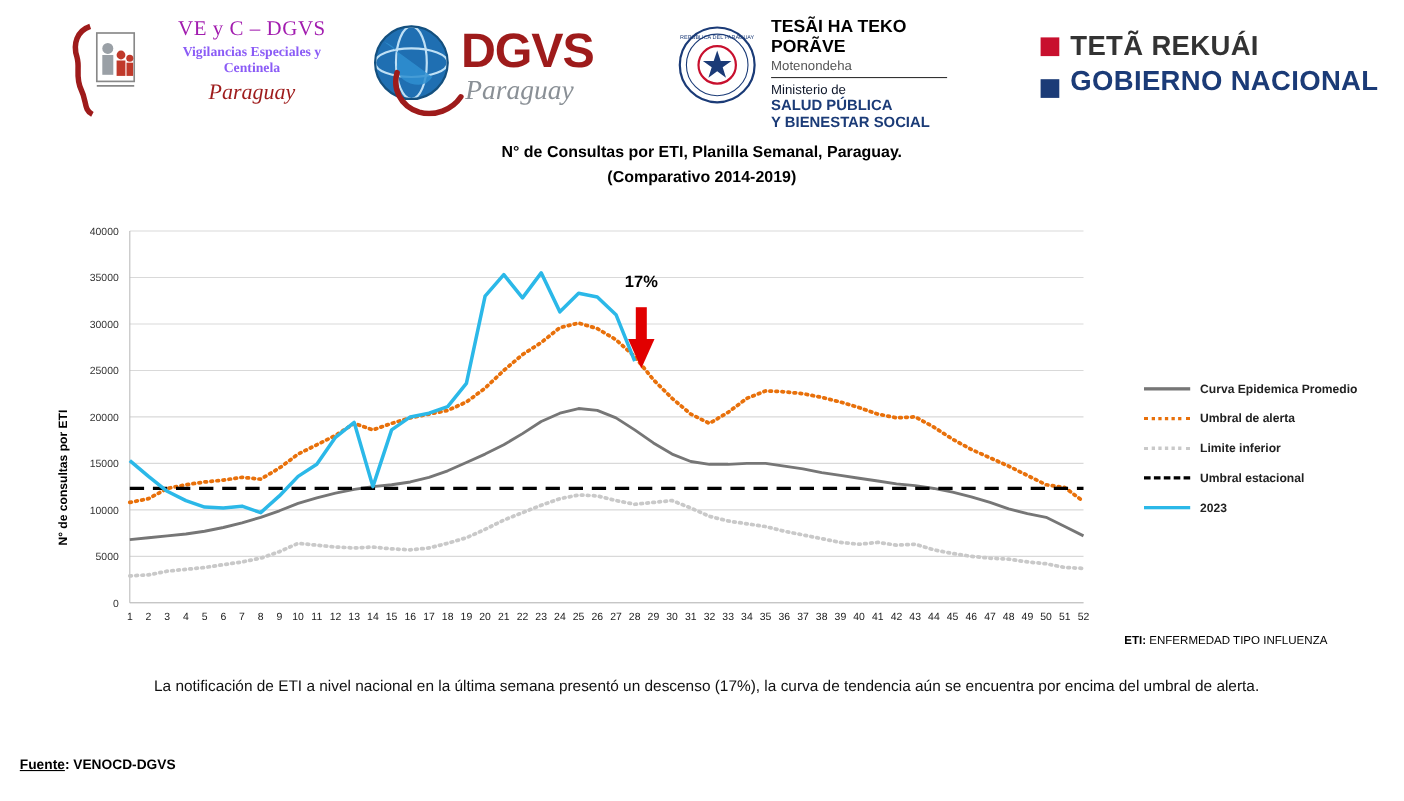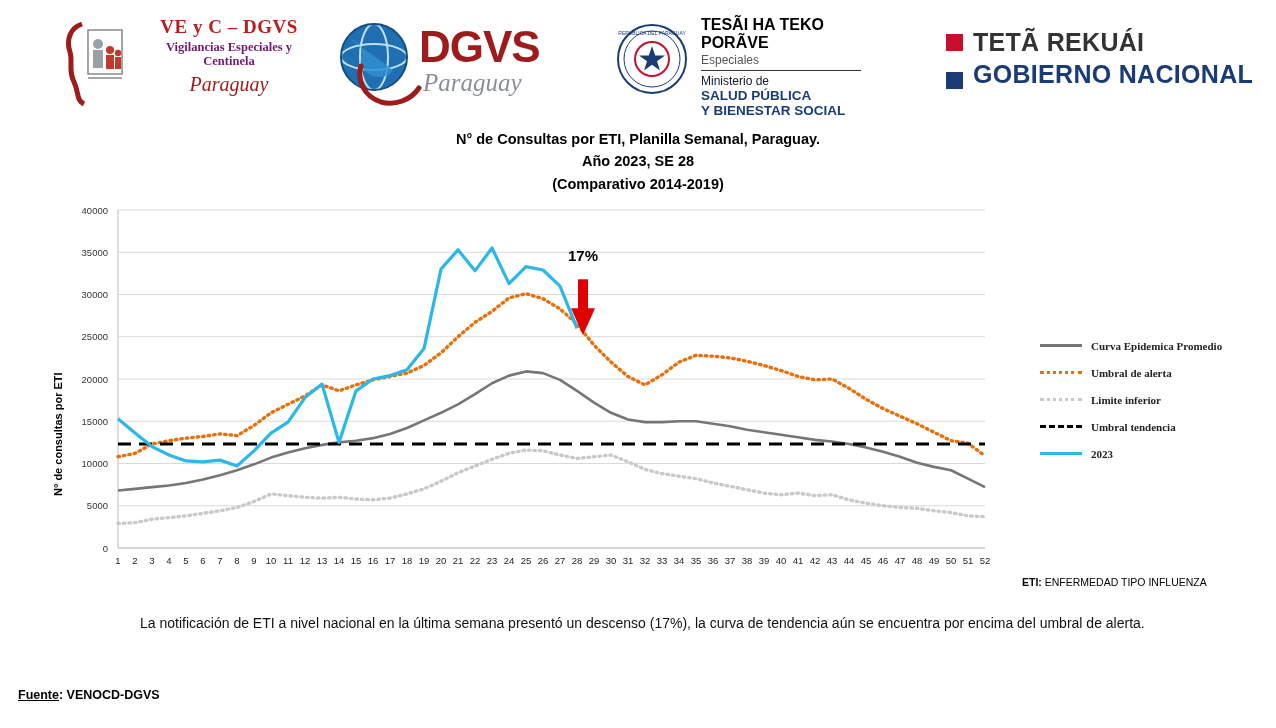--- a/index.html
+++ b/index.html
@@ -14,22 +14,22 @@
   }
 
   
   .header { position:absolute; left:0; top:0; width:1276px; height:118px; }
 
   .logo1 { position:absolute; left:62px; top:12px; width:250px; height:100px; }
   .logo1 .fig {
     position:absolute; left:0; top:8px; width:80px; height:88px;
   }
   .logo1 .txt { position:absolute; left:82px; top:4px; width:170px; text-align:center; }
-  .logo1 .t1 { color:#b91c1c; font-weight:bold; font-size:19px; font-family:"Liberation Serif", serif; letter-spacing:.5px; }
-  .logo1 .t2 { color:#701a75; font-weight:bold; font-size:12.5px; font-family:"Liberation Serif", serif; line-height:1.15; margin-top:2px; }
+  .logo1 .t1 { color:#a21caf; font-weight:normal; font-size:19px; font-family:"Liberation Serif", serif; letter-spacing:.5px; }
+  .logo1 .t2 { color:#8b5cf6; font-weight:bold; font-size:12.5px; font-family:"Liberation Serif", serif; line-height:1.15; margin-top:2px; }
   .logo1 .t3 { color:#9e1b1b; font-size:20px; font-family:"Liberation Serif", serif; font-style:italic; margin-top:4px; }
 
   .logo2 { position:absolute; left:335px; top:14px; width:245px; height:95px; }
   .logo2 .globe { position:absolute; left:0; top:4px; width:78px; height:78px; }
   .logo2 .dgvs { position:absolute; left:84px; top:8px; font-size:44px; font-weight:bold; color:#9e1b1b; font-family:"Liberation Sans", sans-serif; letter-spacing:-1px; }
   .logo2 .par { position:absolute; left:88px; top:55px; font-size:25px; color:#8a9096; font-style:italic; font-family:"Liberation Serif", serif; }
   .logo2 .swoosh { position:absolute; left:20px; top:46px; width:70px; height:46px; }
 
   .logo3 { position:absolute; left:615px; top:16px; width:270px; height:92px; }
   .logo3 .seal { position:absolute; left:0; top:6px; width:74px; height:74px; }
@@ -58,21 +58,21 @@
   .chart-wrap { position:absolute; left:0; top:196px; width:1276px; height:400px; }
   .y-axis-label {
     position:absolute; left:52px; top:300px;
     transform:rotate(-90deg); transform-origin:left top;
     font-size:11px; font-weight:bold; white-space:nowrap;
   }
   svg.plot { position:absolute; left:0; top:0; }
 
   
   .legend { position:absolute; left:1040px; top:340px; width:230px; }
-  .legend .item { display:flex; height:27px;font-family:Liberation Serif, serif; }
+  .legend .item { display:flex; align-items:center; height:27px; }
   .legend .key { width:42px; height:12px; margin-right:9px; position:relative; flex:none; }
   .legend .lbl { font-size:11px; font-weight:bold; color:#222; }
 
   .eti-note { position:absolute; left:1022px; top:576px; font-size:10.5px; }
   .eti-note b { font-weight:bold; }
 
   
   .body-text {
     position:absolute; left:140px; top:610px; width:1030px;
     font-size:14px; line-height:1.9; color:#111;
@@ -126,21 +126,21 @@
     <svg class="seal" viewBox="0 0 74 74">
       <circle cx="37" cy="37" r="34" fill="#ffffff" stroke="#1b3b77" stroke-width="2"></circle>
       <circle cx="37" cy="37" r="28" fill="#ffffff" stroke="#1b3b77" stroke-width="1"></circle>
       <circle cx="37" cy="37" r="17" fill="#ffffff" stroke="#c8102e" stroke-width="2"></circle>
       <polygon points="37,24 40.2,33.4 50,33.4 42,39.2 45,48.6 37,42.8 29,48.6 32,39.2 24,33.4 33.8,33.4" fill="#1b3b77"></polygon>
       <text x="37" y="13" font-size="5" text-anchor="middle" fill="#1b3b77" font-family="Liberation Sans, sans-serif">REPUBLICA DEL PARAGUAY</text>
     </svg>
     <div class="lines">
       <div class="l1">TESÃI HA TEKO</div>
       <div class="l1">PORÃVE</div>
-      <div class="l2">Especiales</div>
+      <div class="l2">Motenondeha</div>
       <div class="rule"></div>
       <div class="l3">Ministerio de</div>
       <div class="l4">SALUD PÚBLICA</div>
       <div class="l4">Y BIENESTAR SOCIAL</div>
     </div>
   </div>
 
   <div class="logo4">
     <div class="row">
       <span class="sq red"></span>
@@ -148,21 +148,20 @@
     </div>
     <div class="row" style="margin-top:3px;align-items:flex-end;">
       <span class="sq blue"></span>
       <span class="tx2">GOBIERNO NACIONAL</span>
     </div>
   </div>
 </div>
 
 <div class="chart-title">
   <div>N° de Consultas por ETI, Planilla Semanal, Paraguay.</div>
-  <div>Año 2023, SE 28</div>
   <div>(Comparativo 2014-2019)</div>
 </div>
 
 <div class="chart-wrap">
   <div class="y-axis-label">N° de consultas por ETI</div>
 
   <svg class="plot" id="plot" width="1030" height="390">
       <line x1="118" y1="352" x2="985" y2="352" stroke="#d9d9d9" stroke-width="1"></line>
       <text x="108" y="355.5" text-anchor="end" font-size="9.5" fill="#333" font-family="Liberation Sans, sans-serif">0</text>
       <line x1="118" y1="309.75" x2="985" y2="309.75" stroke="#d9d9d9" stroke-width="1"></line>
@@ -262,21 +261,21 @@
     <div class="item">
       <span class="key">
         <span style="position:absolute;left:0;top:4px;width:42px;border-top:3.5px dotted #C9C9C9;display:block;"></span>
       </span>
       <span class="lbl">Limite inferior</span>
     </div>
     <div class="item">
       <span class="key">
         <span style="position:absolute;left:0;top:4px;width:42px;border-top:3px dashed #000000;display:block;"></span>
       </span>
-      <span class="lbl">Umbral tendencia</span>
+      <span class="lbl">Umbral estacional</span>
     </div>
     <div class="item">
       <span class="key">
         <span style="position:absolute;left:0;top:4px;width:42px;border-top:3px solid #2BB8E8;display:block;"></span>
       </span>
       <span class="lbl">2023</span>
     </div>
   </div>
 
 <div class="eti-note">

